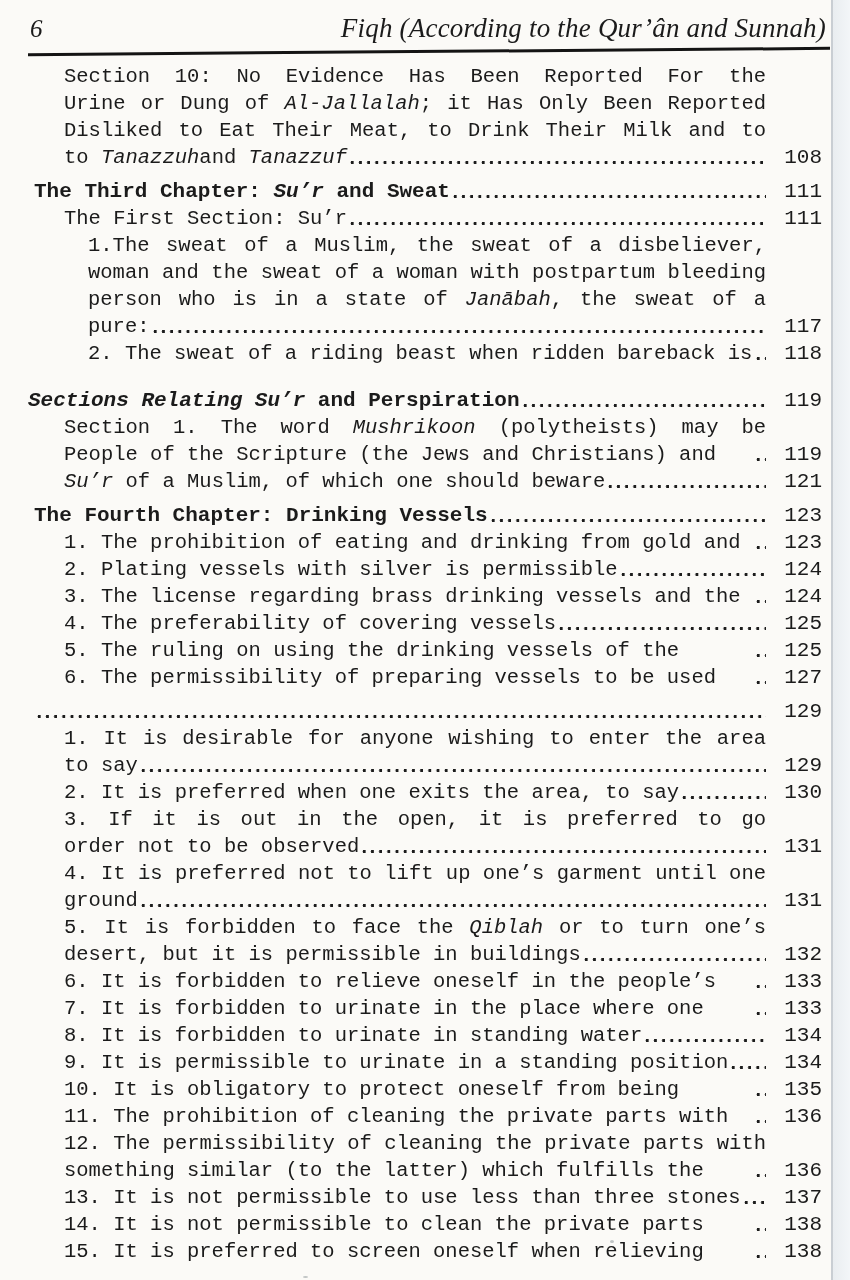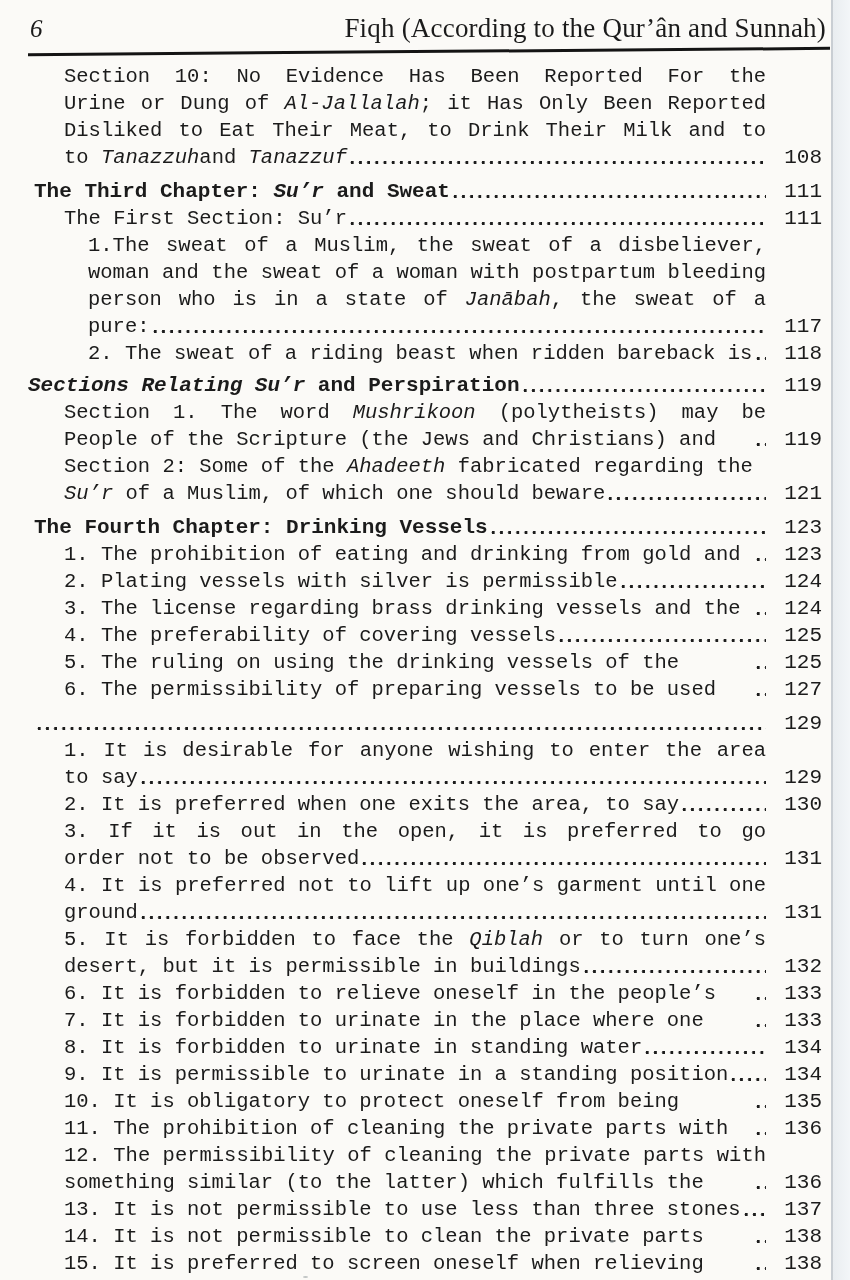--- a/index.html
+++ b/index.html
@@ -21,38 +21,38 @@
     z-index:5;
   }
   .header{
     display:flex;justify-content:space-between;align-items:flex-end;
     padding:12px 24px 4px 30px;
   }
   .folio{
     font-style:italic;font-size:25px;line-height:30px;
   }
   .book-title{
-    font-size:27px;line-height:32px;
+    font-style:italic;font-size:27px;line-height:32px;
     letter-spacing:0.2px;
   }
   .rule{
     border:none;border-top:3.5px solid #141414;
     margin:2px 20px 0 28px;
     transform:rotate(-0.45deg);
   }
   .content{
     padding:10px 28px 0 34px;
     font-size:20.5px;line-height:27px;
   }
   .entry{margin:0;font-family:Liberation Mono, monospace;}
   .entry.section{margin-left:30px;}
   .entry.item{margin-left:30px;}
   .entry.subitem{margin-left:54px;}
   .entry.chapter{font-weight:bold;margin-top:7px;font-size:21px;}
-  .entry.heading{font-weight:bold;margin-left:-6px;margin-top:5px;font-size:21px;}
+  .entry.heading{font-weight:bold;margin-left:-6px;margin-top:20px;font-size:21px;}
   .line{
     text-align:justify;text-align-last:justify;
     height:27px;overflow:hidden;
     padding-right:56px;
   }
   .line.ragged{text-align:left;text-align-last:left;}
   .last{
     display:flex;align-items:baseline;height:27px;overflow:hidden;
   }
   .lt{flex:0 1 auto;}
@@ -129,21 +129,20 @@
       </div>
       <div class="entry section">
         <div class="line"><span>Section 1. The word </span><span class="it ">Mushrikoon</span><span> (polytheists) may be applied to the</span></div>
         <div class="last">
           <span class="lt"><span>People of the Scripture (the Jews and Christians) and others</span></span>
           <span class="leader"></span>
           <span class="page-num">119</span>
         </div>
       </div>
       <div class="entry section">
-        <div class="line ragged"><span>Section 2: Some of the </span><span class="it ">Ahadeeth</span><span> fabricated regarding the</span></div>
         <div class="last">
           <span class="lt"><span class="it ">Su’r</span><span> of a Muslim, of which one should beware </span></span>
           <span class="leader"></span>
           <span class="page-num">121</span>
         </div>
       </div>
       <div class="entry chapter">
         <div class="last">
           <span class="lt"><span>The Fourth Chapter: Drinking Vessels </span></span>
           <span class="leader"></span>

